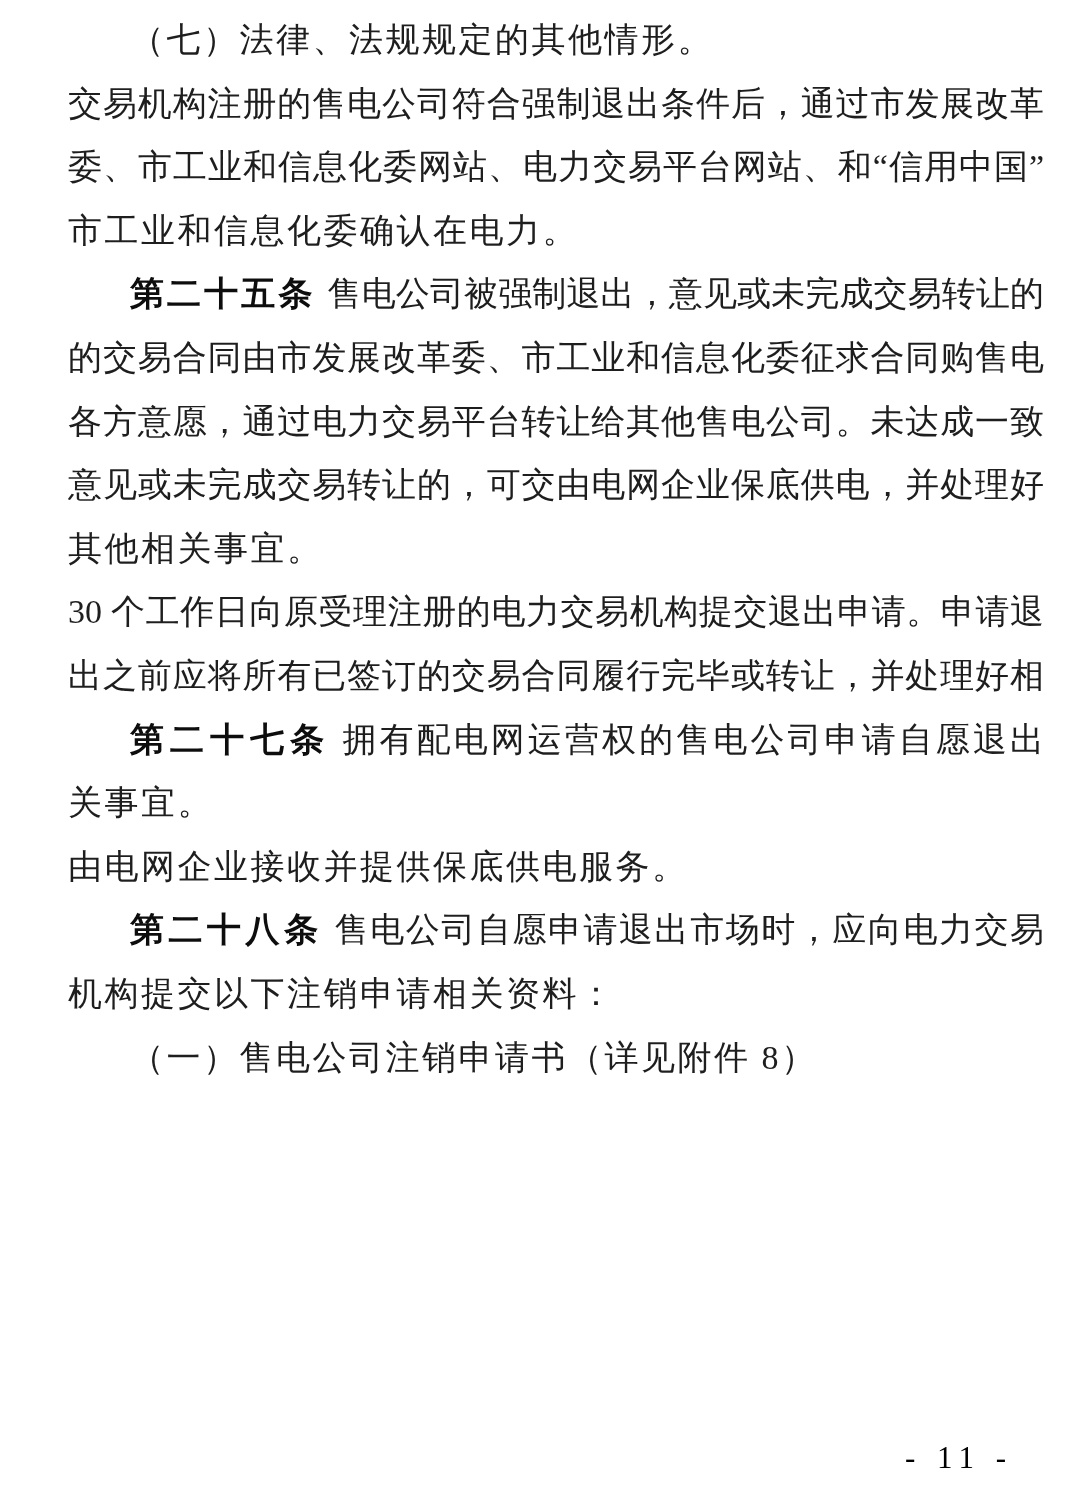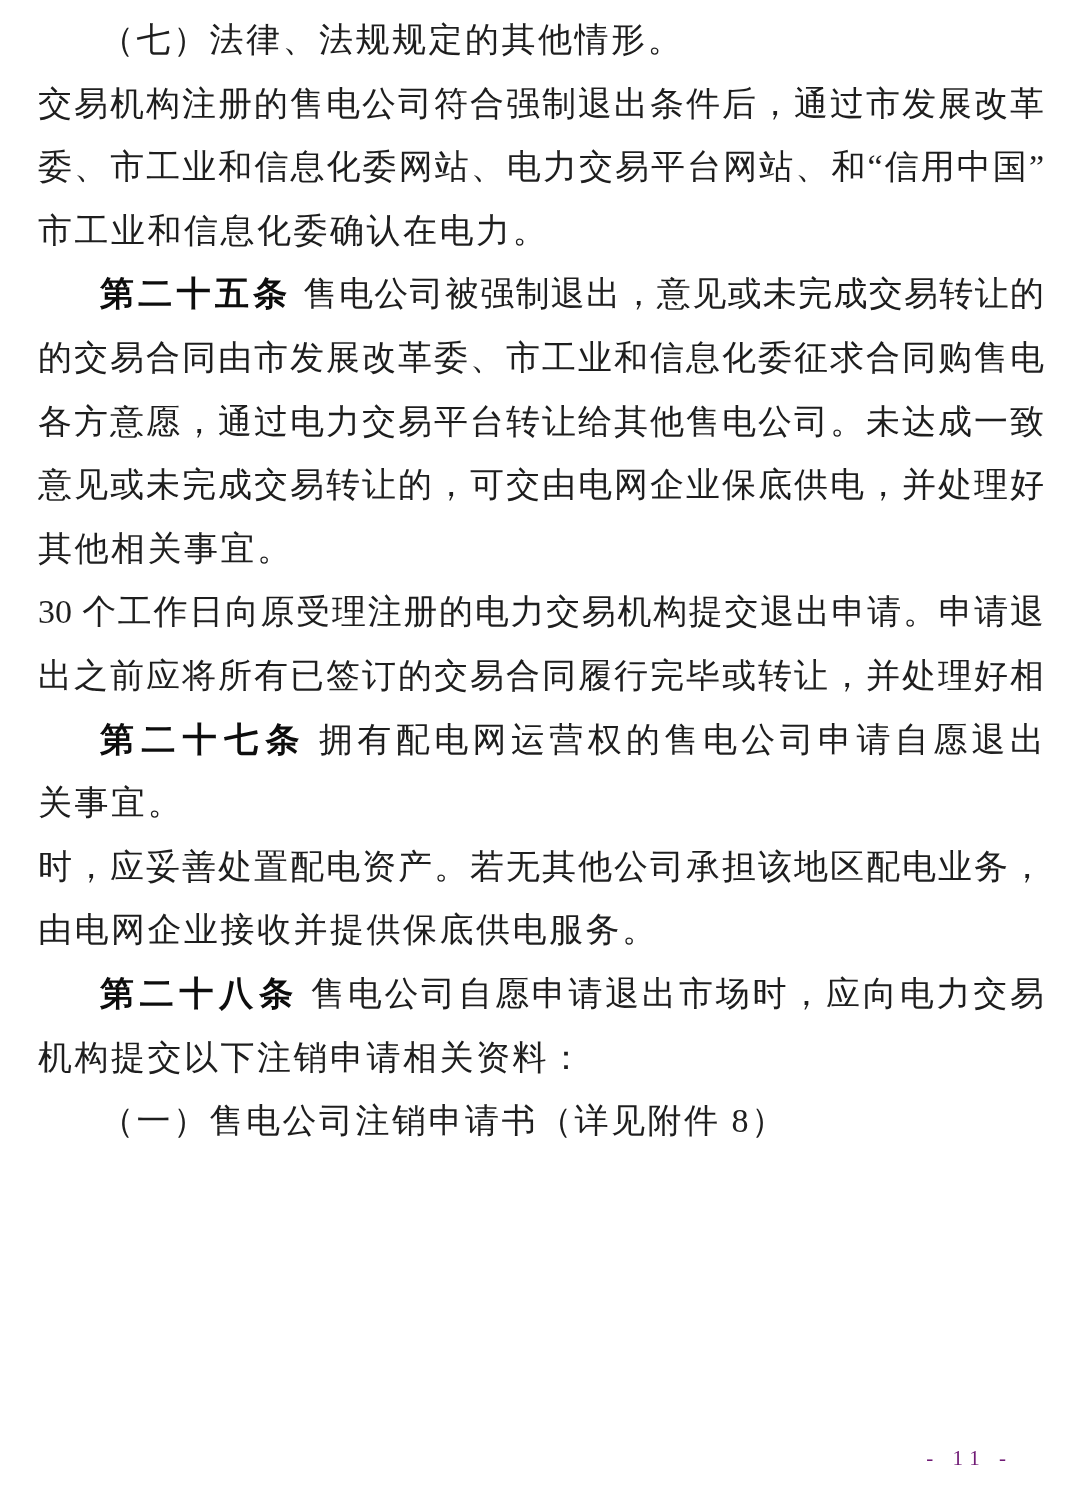--- a/index.html
+++ b/index.html
@@ -22,20 +22,21 @@
     left: 38px;
     right: 36px;
   }
   .line {
     height: 63.6px;
     line-height: 63.6px;
     font-size: 34px;
     overflow: hidden;
     white-space: nowrap;
     text-align: left;
+    margin-left: 30px;
   }
   .line.just {
     white-space: normal;
     text-align: justify;
     text-align-last: justify;
   }
   .line.indent {
     padding-left: 62px;
   }
   .line.end {
@@ -49,24 +50,24 @@
     margin-right: 12px;
   }
   .term:empty {
     margin-right: 0;
     letter-spacing: 0;
   }
   .page-number {
     position: absolute;
     top: 1441px;
     right: 67px;
-    font-size: 21px;
+    font-size: 31px;
     line-height: 34px;
     letter-spacing: 7px;
-    color: #701a75;
+    color: #000000;
     font-family: "Liberation Serif", "DejaVu Serif", serif;
   }
 </style>
 </head>
 <body>
 
 <div class="page">
   <div class="text-block">
 
     <div class="line indent end"><span class="term"></span><span>（七）法律、法规规定的其他情形。</span></div>
@@ -91,21 +92,20 @@
 
 
     <div class="line just"><span class="term"></span><span>30 个工作日向原受理注册的电力交易机构提交退出申请。申请退</span></div>
 
     <div class="line just"><span class="term"></span><span>出之前应将所有已签订的交易合同履行完毕或转让，并处理好相</span></div>
 
     <div class="line indent just"><span class="term">第二十七条</span><span>拥有配电网运营权的售电公司申请自愿退出</span></div>
 
     <div class="line end"><span class="term"></span><span>关事宜。</span></div>
 
-    <div class="line just"><span class="term"></span><span>时，应妥善处置配电资产。若无其他公司承担该地区配电业务，</span></div>
 
     <div class="line end"><span class="term"></span><span>由电网企业接收并提供保底供电服务。</span></div>
 
     <div class="line indent just"><span class="term">第二十八条</span><span>售电公司自愿申请退出市场时，应向电力交易</span></div>
 
     <div class="line end"><span class="term"></span><span>机构提交以下注销申请相关资料：</span></div>
 
     <div class="line indent end"><span class="term"></span><span>（一）售电公司注销申请书（详见附件 8）</span></div>
 
 

